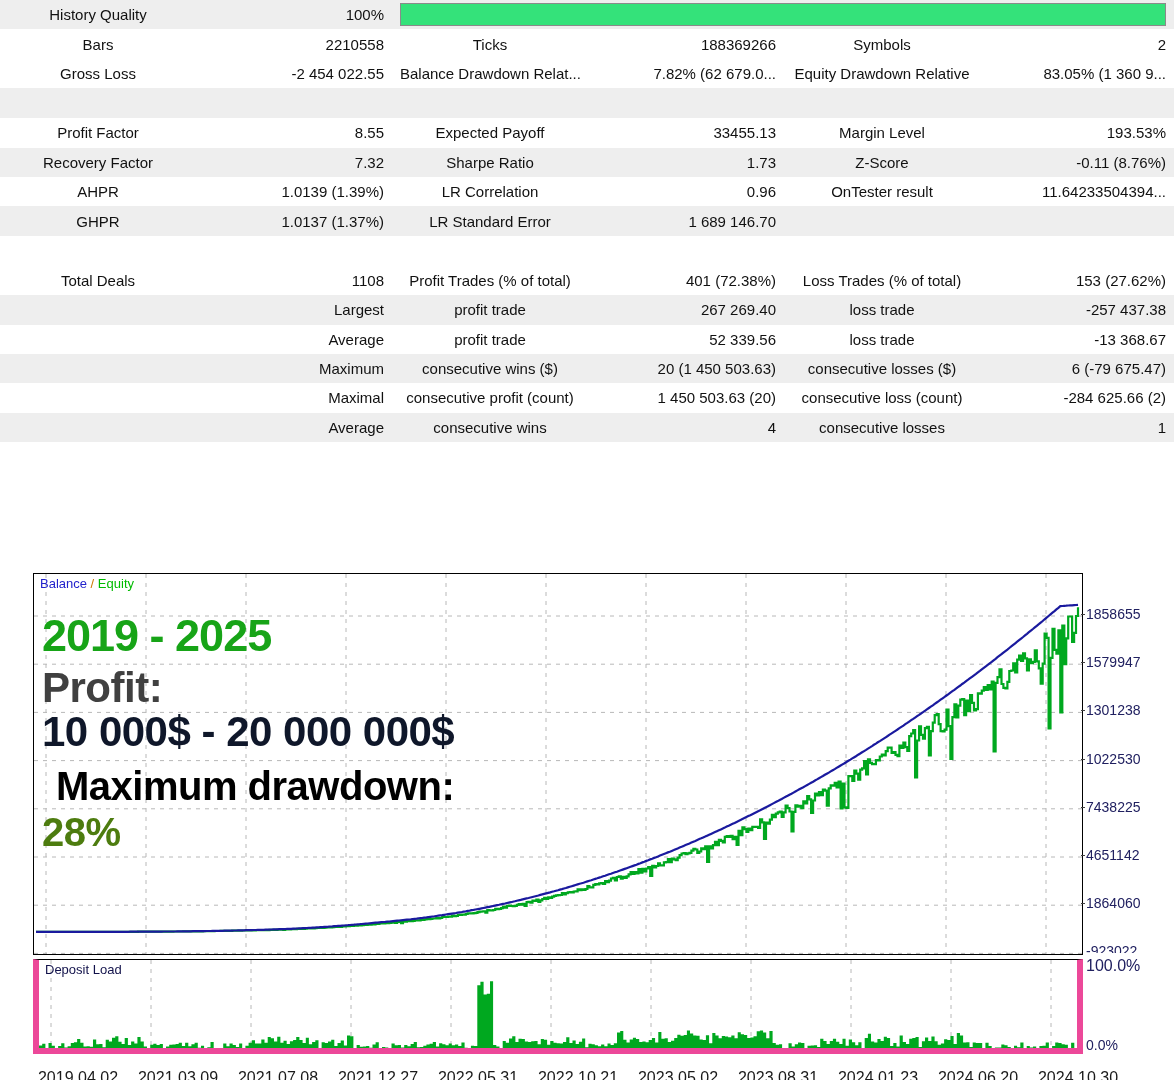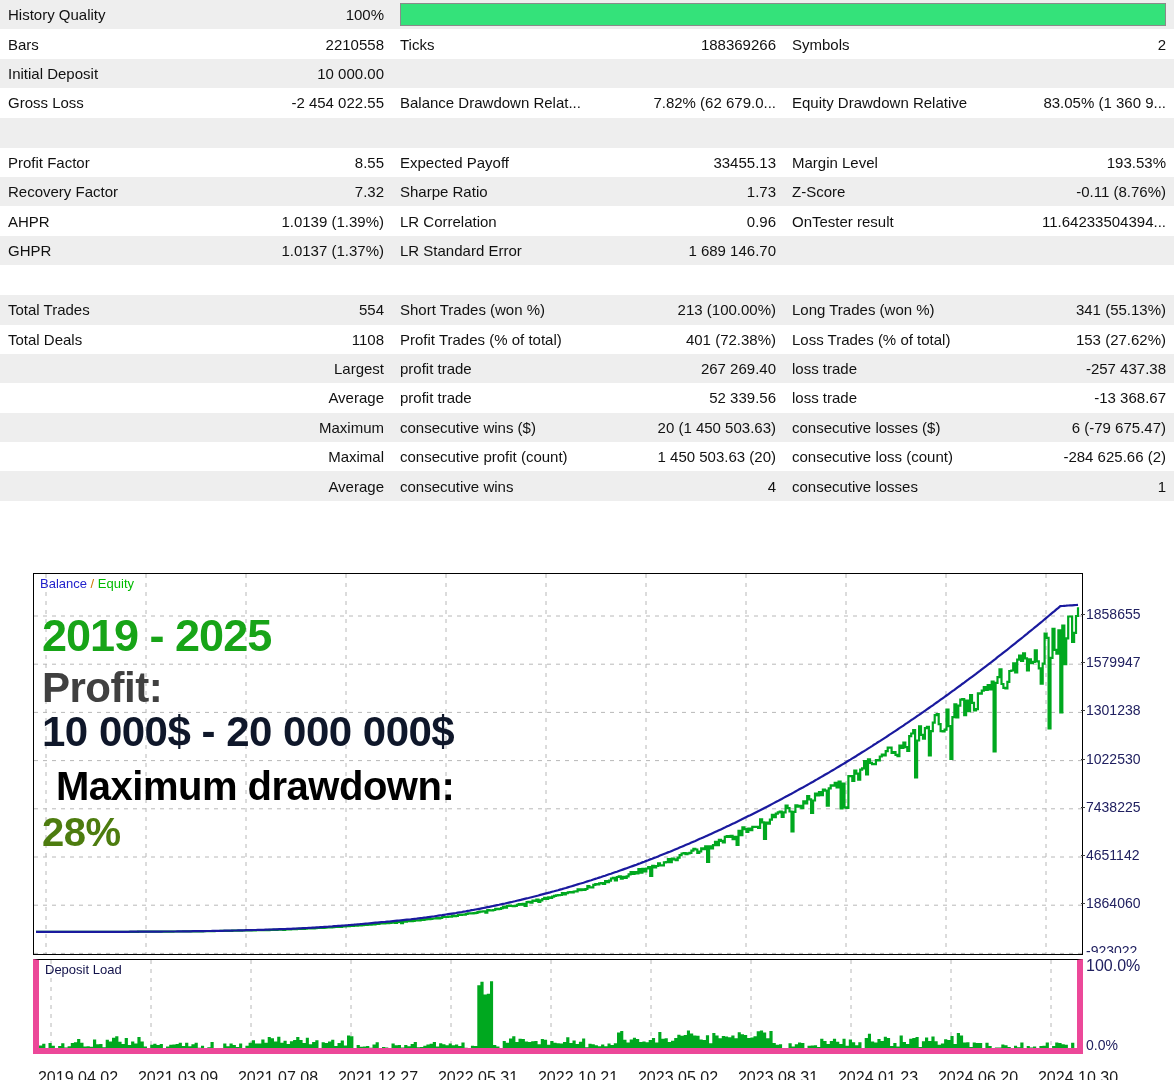--- a/index.html
+++ b/index.html
@@ -15,21 +15,21 @@
   .stats{width:1174px;border-collapse:collapse;table-layout:fixed;}
   .stats tr{height:29.4px;}
   .stats td{
     font-size:15px;line-height:29px;padding:0 8px;
     white-space:nowrap;overflow:hidden;vertical-align:middle;
   }
   tr.alt{background:#eeeeee;}
   tr.plain{background:#ffffff;}
   tr.spacer{background:#ffffff;height:30px;}
   tr.spacer.shade{background:#eeeeee;}
-  td.lbl{text-align:left;margin-left:33px;}
+  td.lbl{text-align:center;margin-left:33px;}
   td.val{text-align:right;}
   
   col.c1{width:196px}col.c2{width:196px}
   col.c3{width:196px}col.c4{width:196px}
   col.c5{width:196px}col.c6{width:194px}
 
   
   .progress-cell{padding:0 6px 0 6px;}
   .progress-outer{
     height:23px;border:1px solid #8a8a8a;background:#ffffff;
@@ -117,28 +117,20 @@
           </td>
         </tr>
         <tr class="plain">
           <td class="lbl">Bars</td>
           <td class="val">2210558</td>
           <td class="lbl">Ticks</td>
           <td class="val">188369266</td>
           <td class="lbl">Symbols</td>
           <td class="val">2</td>
         </tr>
-        <tr class="alt">
-          <td class="lbl">Initial Deposit</td>
-          <td class="val">10 000.00</td>
-          <td class="lbl"></td>
-          <td class="val"></td>
-          <td class="lbl"></td>
-          <td class="val"></td>
-        </tr>
         <tr class="plain">
           <td class="lbl">Gross Loss</td>
           <td class="val">-2 454 022.55</td>
           <td class="lbl">Balance Drawdown Relat...</td>
           <td class="val">7.82% (62 679.0...</td>
           <td class="lbl">Equity Drawdown Relative</td>
           <td class="val">83.05% (1 360 9...</td>
         </tr>
         <tr class="spacer shade">
           <td colspan="6"></td>
@@ -170,28 +162,20 @@
         <tr class="alt">
           <td class="lbl">GHPR</td>
           <td class="val">1.0137 (1.37%)</td>
           <td class="lbl">LR Standard Error</td>
           <td class="val">1 689 146.70</td>
           <td class="lbl"></td>
           <td class="val"></td>
         </tr>
         <tr class="spacer">
           <td colspan="6"></td>
-        </tr>
-        <tr class="alt">
-          <td class="lbl">Total Trades</td>
-          <td class="val">554</td>
-          <td class="lbl">Short Trades (won %)</td>
-          <td class="val">213 (100.00%)</td>
-          <td class="lbl">Long Trades (won %)</td>
-          <td class="val">341 (55.13%)</td>
         </tr>
         <tr class="plain">
           <td class="lbl">Total Deals</td>
           <td class="val">1108</td>
           <td class="lbl">Profit Trades (% of total)</td>
           <td class="val">401 (72.38%)</td>
           <td class="lbl">Loss Trades (% of total)</td>
           <td class="val">153 (27.62%)</td>
         </tr>
         <tr class="alt">

